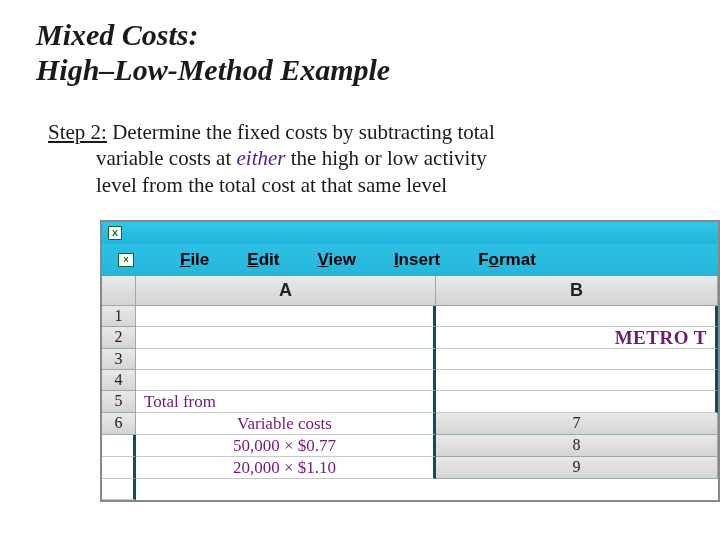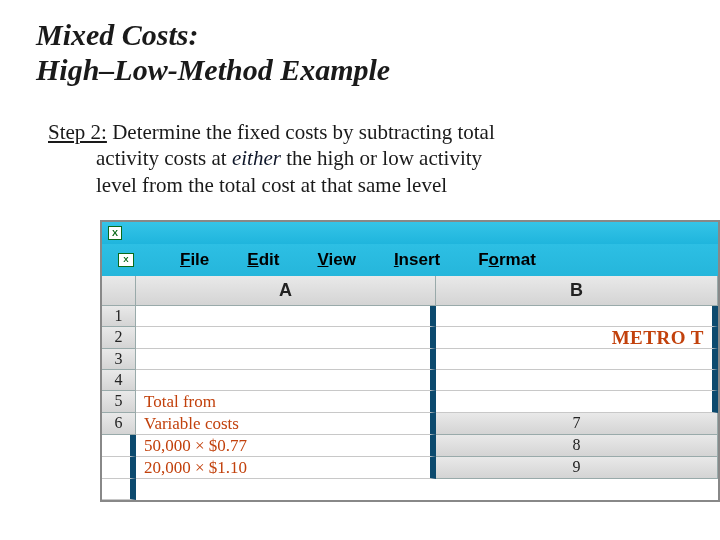--- a/index.html
+++ b/index.html
@@ -23,21 +23,21 @@
     margin-bottom: 32px;
   }
   .body-text {
     font-size: 21px;
     color: #1a1a1a;
     line-height: 1.25;
     padding-left: 12px;
     margin-top: 31px;
   }
   .step-label { text-decoration: underline; }
-  .either-em { font-style: italic; color: #0f172a; }
+  .either-em { font-style: italic; color: #4c1d95; }
   .indent { padding-left: 48px; display: block; }
 
   .excel-wrap {
     margin: 22px 0 0 64px;
     border: 2px solid #888;
     width: 620px;
     background: #fff;
     position: relative;
   }
   .excel-titlebar {
@@ -113,50 +113,50 @@
     background: linear-gradient(#e9e9e9, #d4d4d4);
     border-right: 1px solid #9aa;
     border-bottom: 1px solid #9aa;
     text-align: center;
     font-family: 'Times New Roman', serif;
     font-size: 16px;
     color: #222;
     padding: 1px 0;
   }
   .cell {
-    border-right: 6px solid #0c4a6e;
+    border-right: 3px solid #0c4a6e;
     border-bottom: 1px solid #c8c8c8;
     font-size: 17px;
     padding: 0 8px;
     white-space: nowrap;
     min-height: 21px;
     line-height: 21px;
-    color: #c2410c;
-  }
-  .cell.right { text-align: left; }
+    color: #701a75;
+  }
+  .cell.right { text-align: center; }
   .cell.metro {
     font-weight: bold;
     text-align: right;
     font-size: 19px;
     letter-spacing: 0.5px;
   }
 </style>
 </head>
 <body>
 
 <div class="slide">
   <h1 class="title">
     <span>Mixed Costs:</span><br>
     <span>High–Low-Method Example</span>
   </h1>
 
   <p class="body-text">
     <span class="step-label">Step 2:</span><span>  Determine the fixed costs by subtracting total</span><br>
     <span class="indent">
-      <span>activity costs at </span><span class="either-em">either</span><span> the high or low activity</span>
+      <span>variable costs at </span><span class="either-em">either</span><span> the high or low activity</span>
     </span>
     <span class="indent">level from the total cost at that same level</span>
   </p>
 
   <div class="excel-wrap">
     <div class="excel-titlebar">
       <div class="xl-icon">X</div>
     </div>
     <div class="excel-bluearea">
       <div class="menubar">

